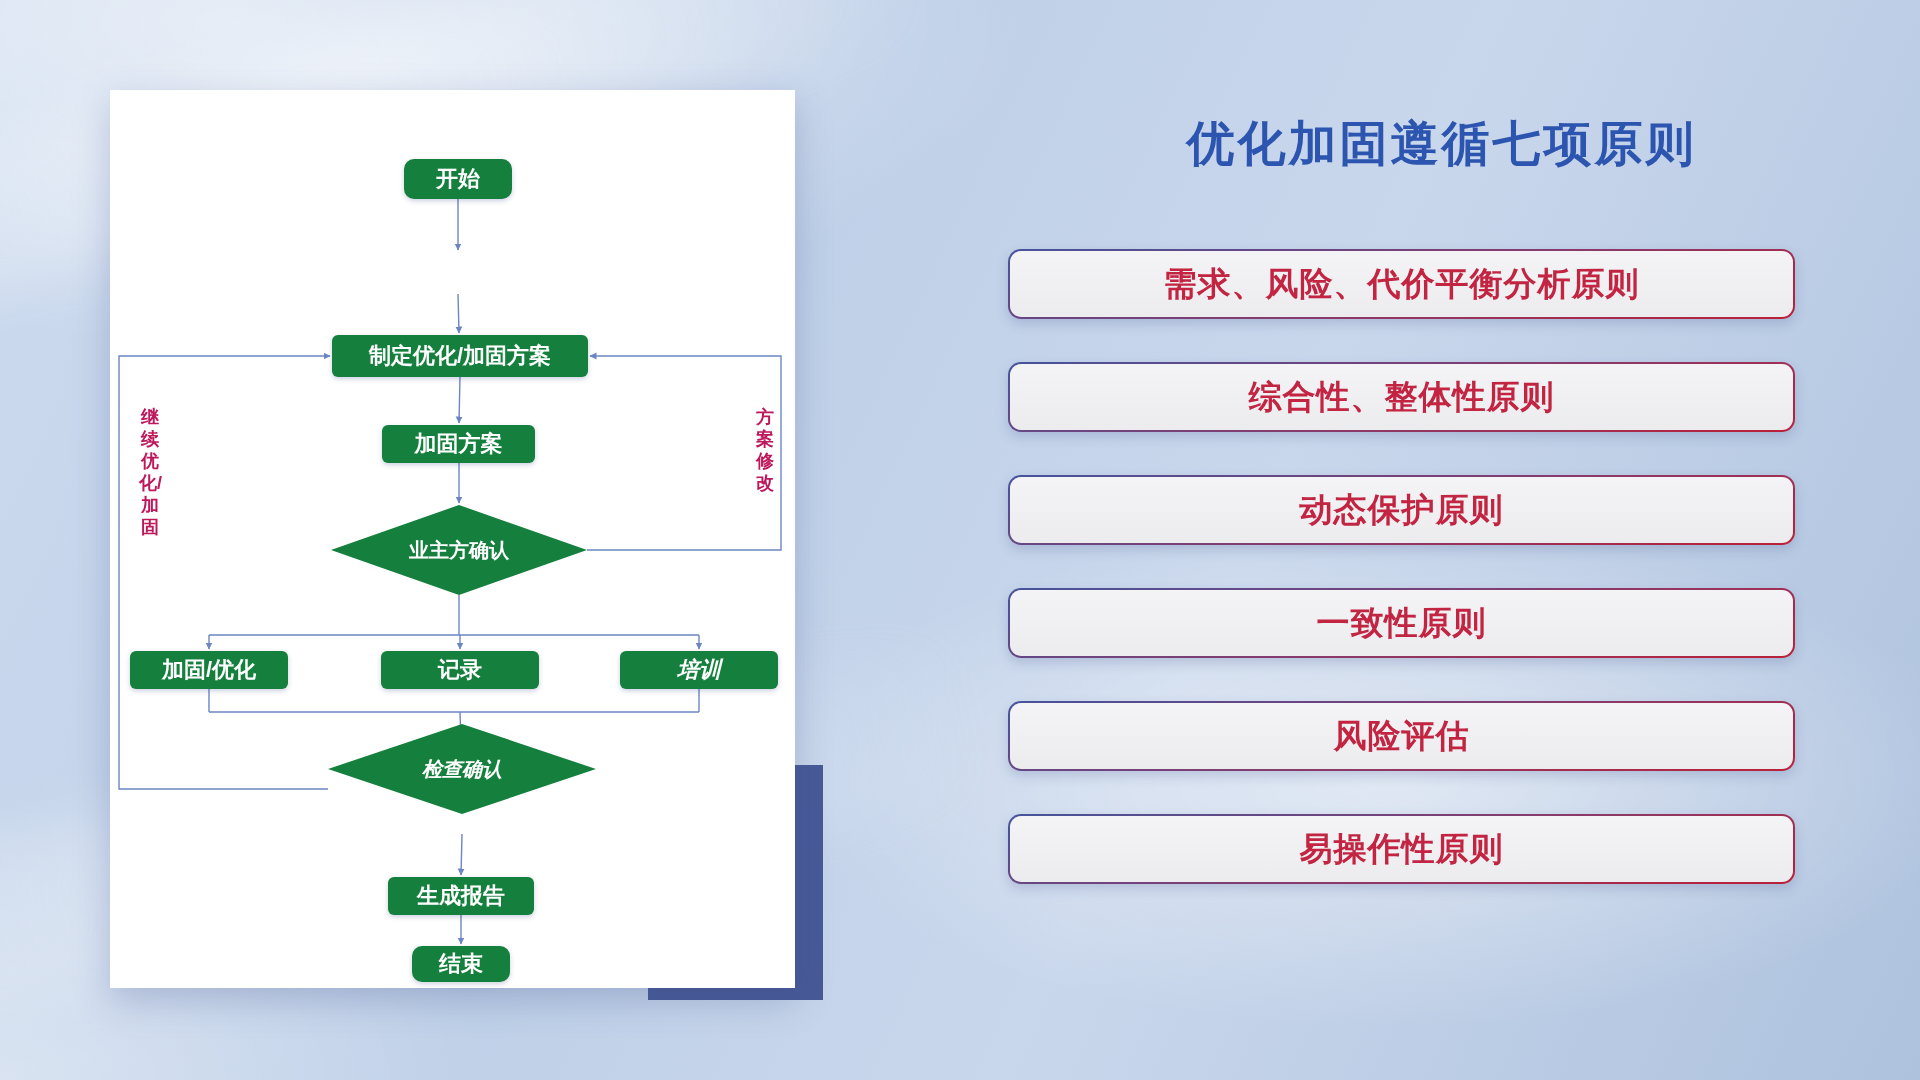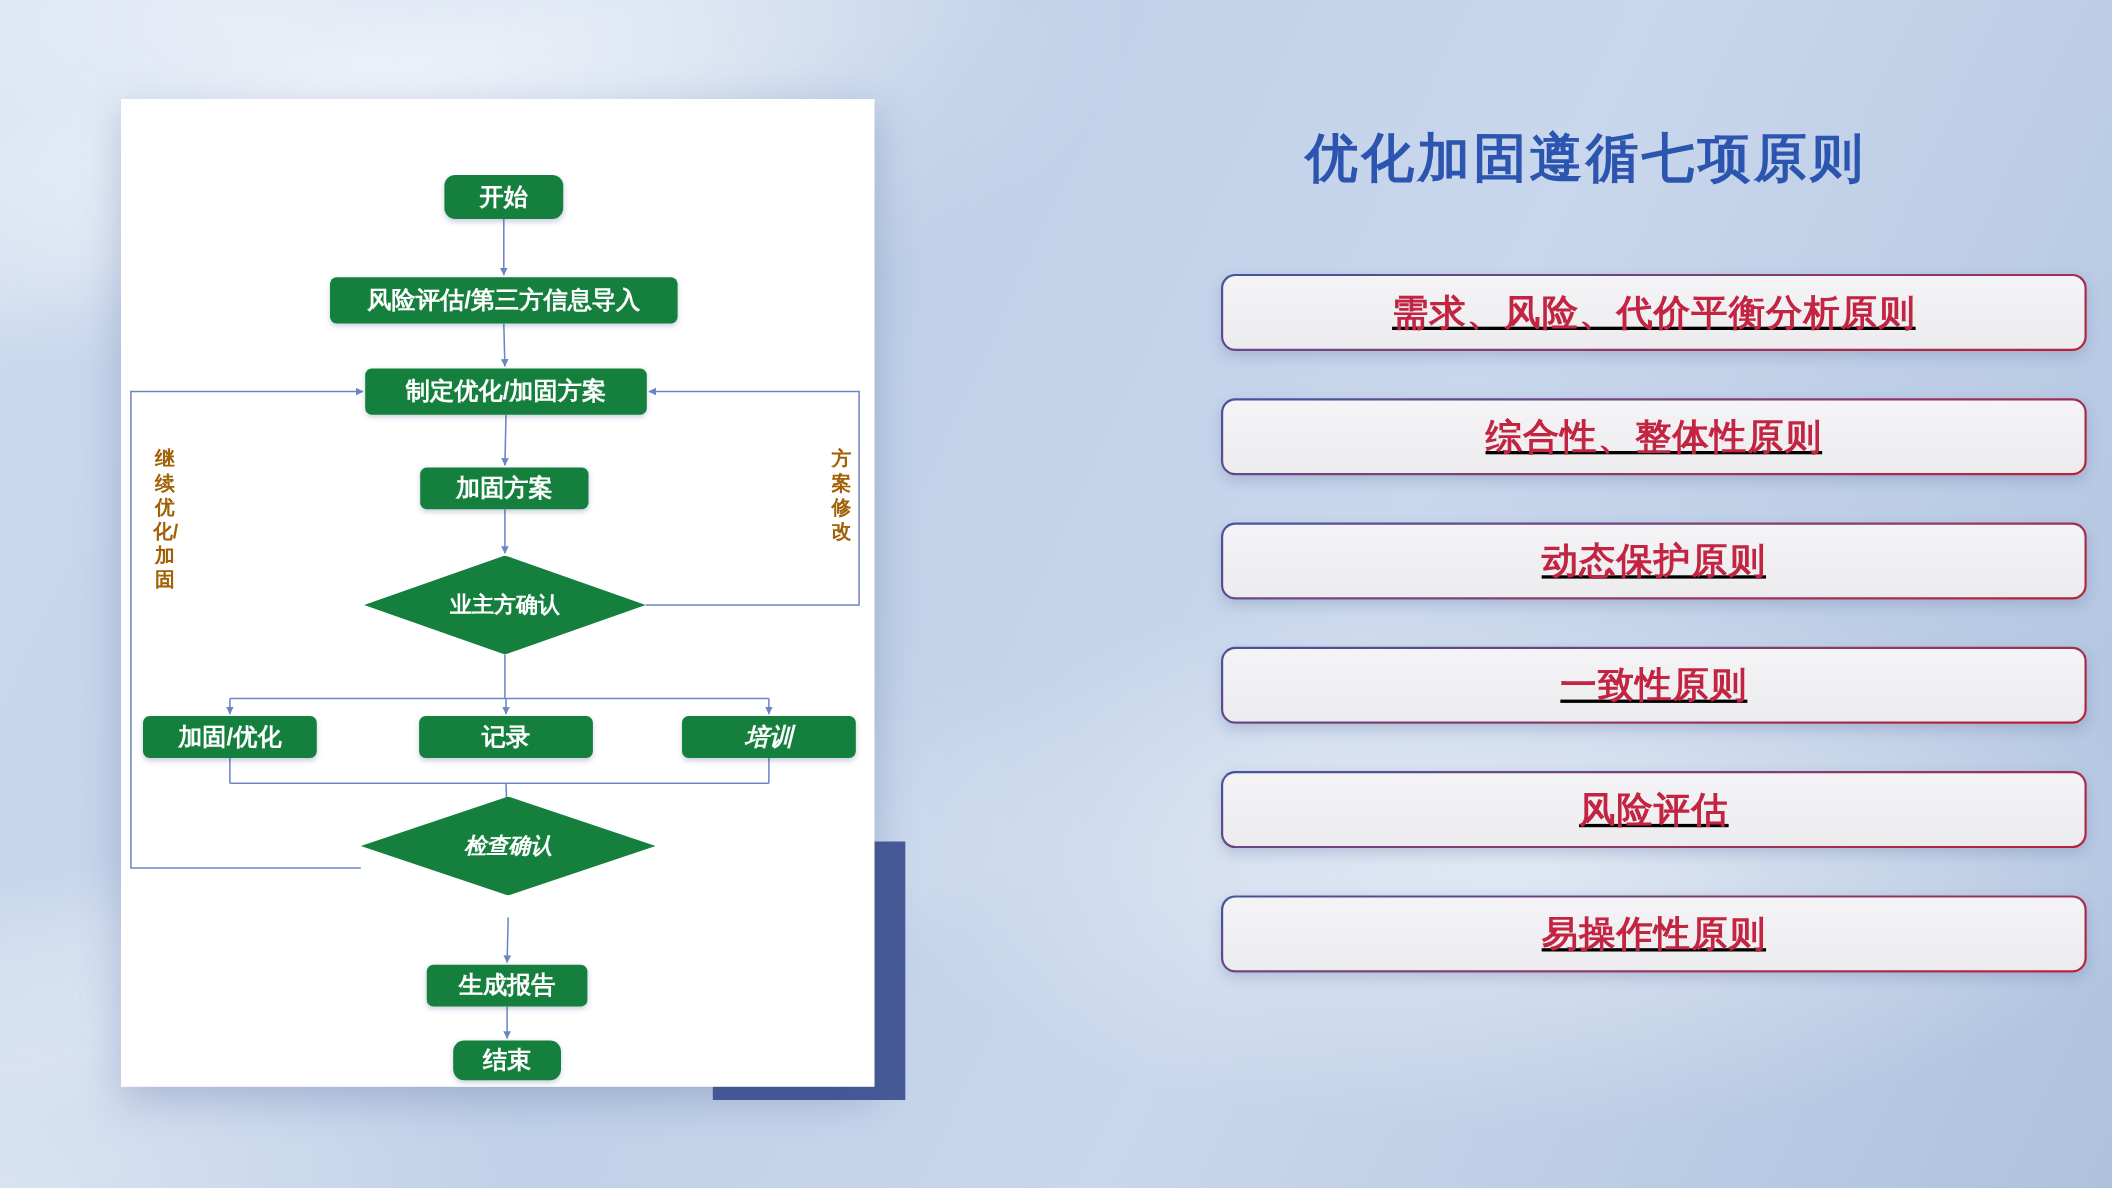--- a/index.html
+++ b/index.html
@@ -57,34 +57,34 @@
   .n-owner   { left: 221px; top: 415px; width: 256px; height: 90px; }
   .n-reinf   { left:  20px; top: 561px; width: 158px; height: 38px; }
   .n-record  { left: 271px; top: 561px; width: 158px; height: 38px; }
   .n-train   { left: 510px; top: 561px; width: 158px; height: 38px; font-style: italic; }
   .n-check   { left: 218px; top: 634px; width: 268px; height: 90px; font-style: italic; }
   .n-report  { left: 278px; top: 787px; width: 146px; height: 38px; }
   .n-end     { left: 302px; top: 856px; width:  98px; height: 36px; }
 
   .v-label {
     position: absolute; width: 22px; font-size: 18px; font-weight: 700;
-    color: #a16207; line-height: 22px; text-align: center; word-break: break-all;
+    color: #be185d; line-height: 22px; text-align: center; word-break: break-all;
   }
   .v-left  { left: 29px;  top: 316px; }
   .v-right { left: 644px; top: 316px; }
 
   
   .r-title {
     position: absolute; left: 1048px; top: 112px; width: 787px;
     text-align: center; font-size: 48px; font-weight: 800; letter-spacing: 3px;
     color: #2c55b0;
   }
   .principles {
-    position: absolute; left: 1110px; top: 249px; width: 787px;
-    display: flex; flex-direction: column; gap: 43px; text-decoration: underline;
+    position: absolute; left: 1008px; top: 249px; width: 787px;
+    display: flex; flex-direction: column; gap: 43px;
   }
   .p-wrap {
     height: 70px; border-radius: 13px; padding: 2px;
     background: linear-gradient(165deg, #46549c 0%, #8a3a6a 55%, #bb2038 100%);
     box-shadow: 0 5px 12px rgba(70, 85, 140, 0.22);
   }
   .p-inner {
     width: 100%; height: 100%; border-radius: 11px;
     background: linear-gradient(180deg, #f4f3f5 0%, #ecebee 100%);
     display: flex; align-items: center; justify-content: center;
@@ -123,21 +123,20 @@
         <path d="M99,599 L99,622 M589,599 L589,622 M99,622 L589,622"></path>
         <path d="M350,622 L351,652" marker-end="url(#ah)"></path>
         <path d="M352,744 L351,785" marker-end="url(#ah)"></path>
         <path d="M351,825 L351,854" marker-end="url(#ah)"></path>
         <path d="M218,699 L9,699 L9,266 L220,266" marker-end="url(#ah)"></path>
         <path d="M477,460 L671,460 L671,266 L480,266" marker-end="url(#ah)"></path>
       </g>
     </svg>
 
     <div class="node pill n-start">开始</div>
-    <div class="node n-risk">风险评估/第三方信息导入</div>
     <div class="node n-plan">制定优化/加固方案</div>
     <div class="node n-submit">加固方案</div>
     <div class="node diamond n-owner">业主方确认</div>
     <div class="node n-reinf">加固/优化</div>
     <div class="node n-record">记录</div>
     <div class="node n-train">培训</div>
     <div class="node diamond n-check">检查确认</div>
     <div class="node n-report">生成报告</div>
     <div class="node pill n-end">结束</div>
 

